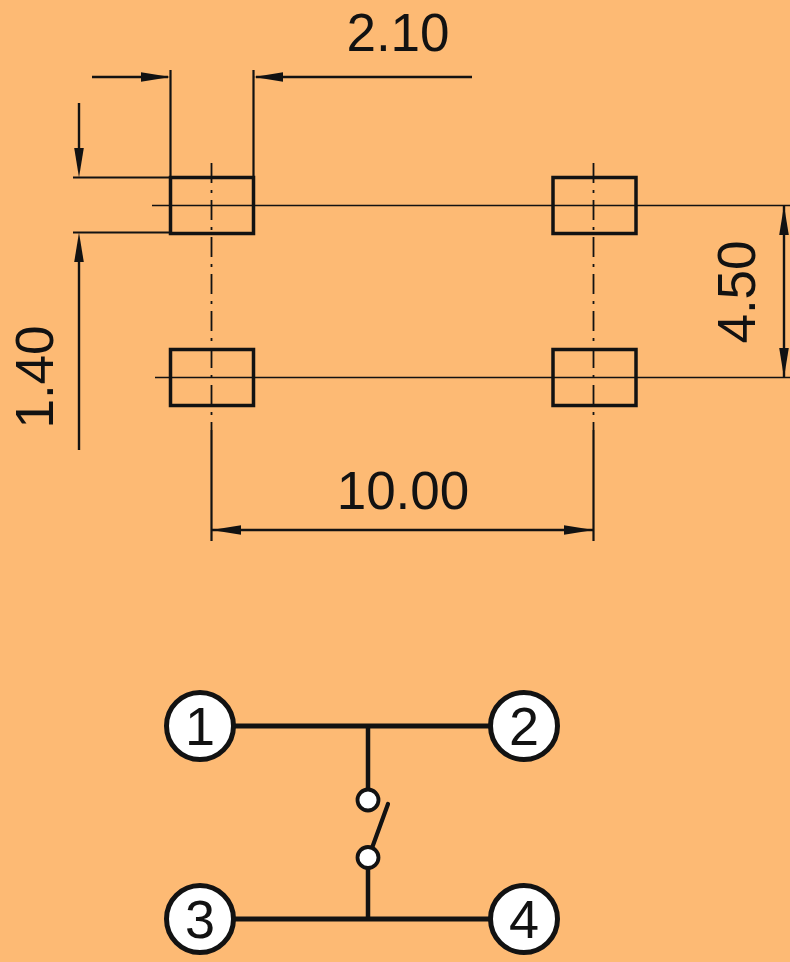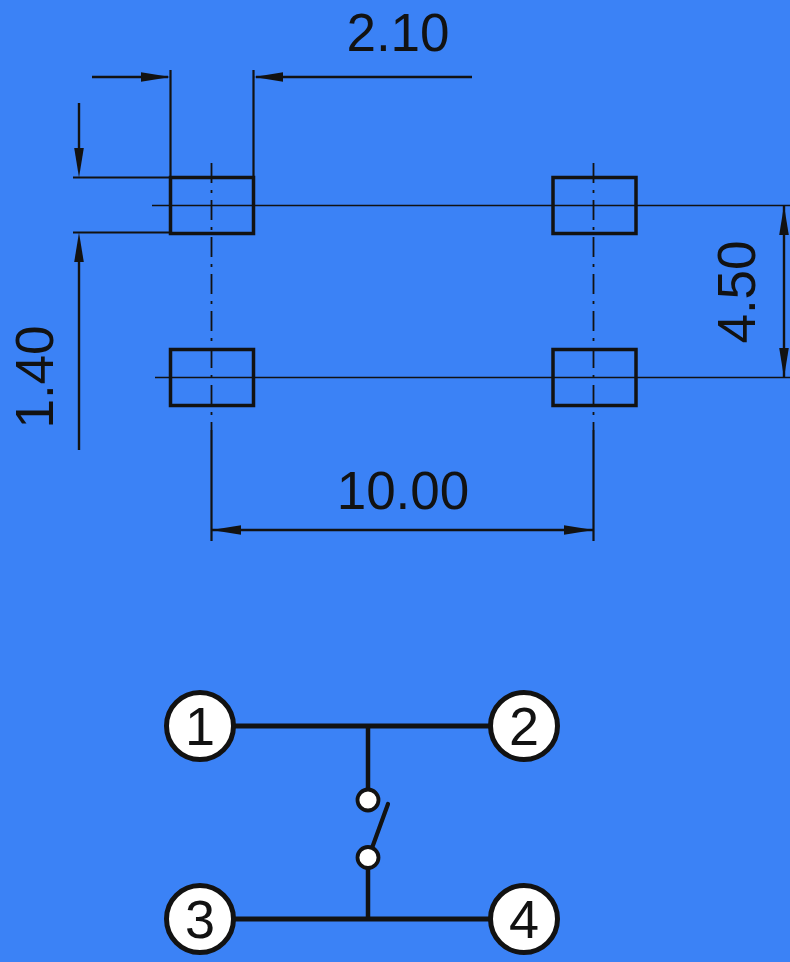--- a/index.html
+++ b/index.html
@@ -1,20 +1,20 @@
 <!DOCTYPE html>
 <html><head>
 <meta charset="utf-8">
 <style>
   html, body { margin: 0; padding: 0; background: #ffffff; }
   .canvas {
     position: relative;
     width: 790px;
     height: 962px;
-    background: #3b82f6;
+    background: #fdba74;
     overflow: hidden;
   }
   svg { display: block; width: 790px; height: 962px; }
 
   
   .s-pad     { fill: none; stroke: #121212; stroke-width: 3.5; }
   .s-dim     { stroke: #121212; stroke-width: 2.4; fill: none; }
   .s-ext     { stroke: #121212; stroke-width: 2.2; fill: none; }
   .s-thin    { stroke: #121212; stroke-width: 1.6; fill: none; }
   .s-chain   { stroke: #121212; stroke-width: 1.8; fill: none; stroke-dasharray: 20 7 3 7; }

